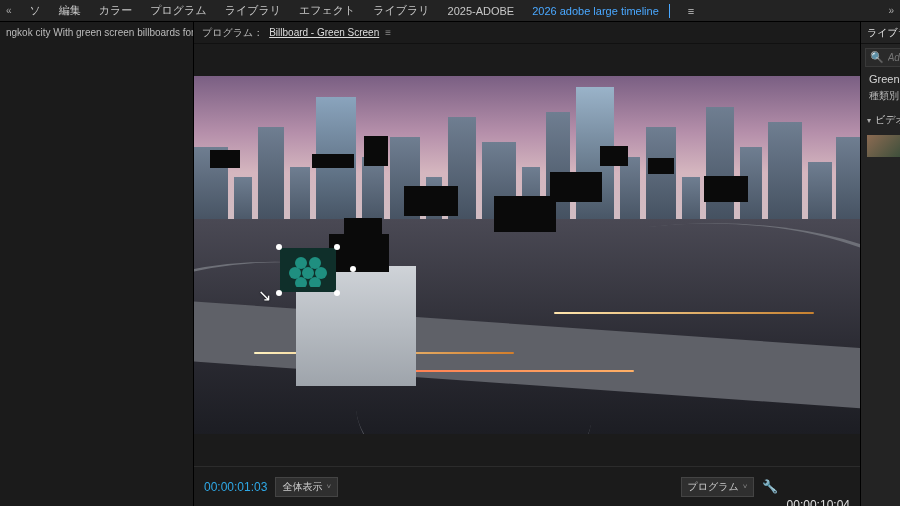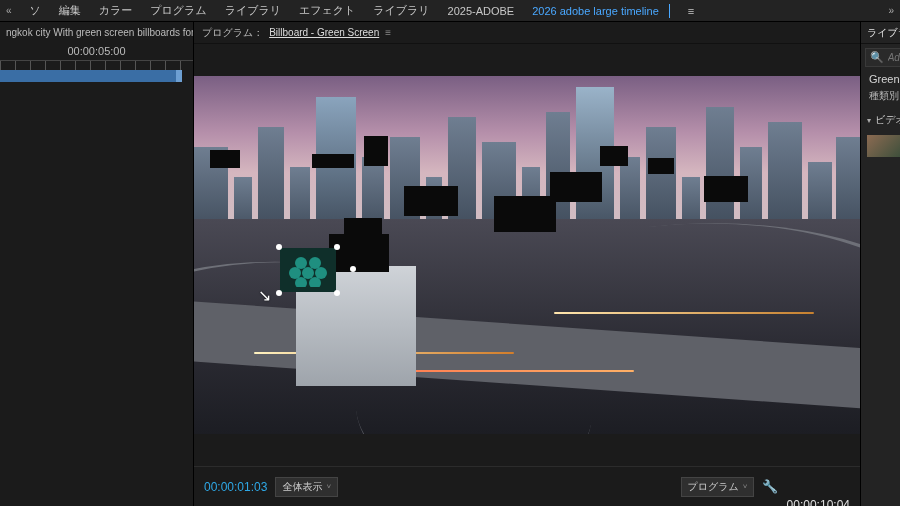--- a/index.html
+++ b/index.html
@@ -111,25 +111,20 @@
   <span class="bar-after"></span>
   <span class="mi">≡</span>
   <span style="flex:1"></span>
   <span class="chev">»</span>
 </div>
 
 <div class="workspace">
 
   <div class="col-left">
     <div class="src-header">ngkok city With green screen billboards for your owr</div>
-    <div class="mini-tl">
-      <div class="tc">00:00:05:00</div>
-      <div class="ruler"></div>
-      <div class="bar"></div>
-    </div>
     <div class="left-fill"></div>
   </div>
 
   <div class="col-center">
     <div class="pg-header">
       <span>プログラム：</span>
       <span class="hilite">Billboard - Green Screen</span>
       <span class="menu-icon">≡</span>
     </div>
 

